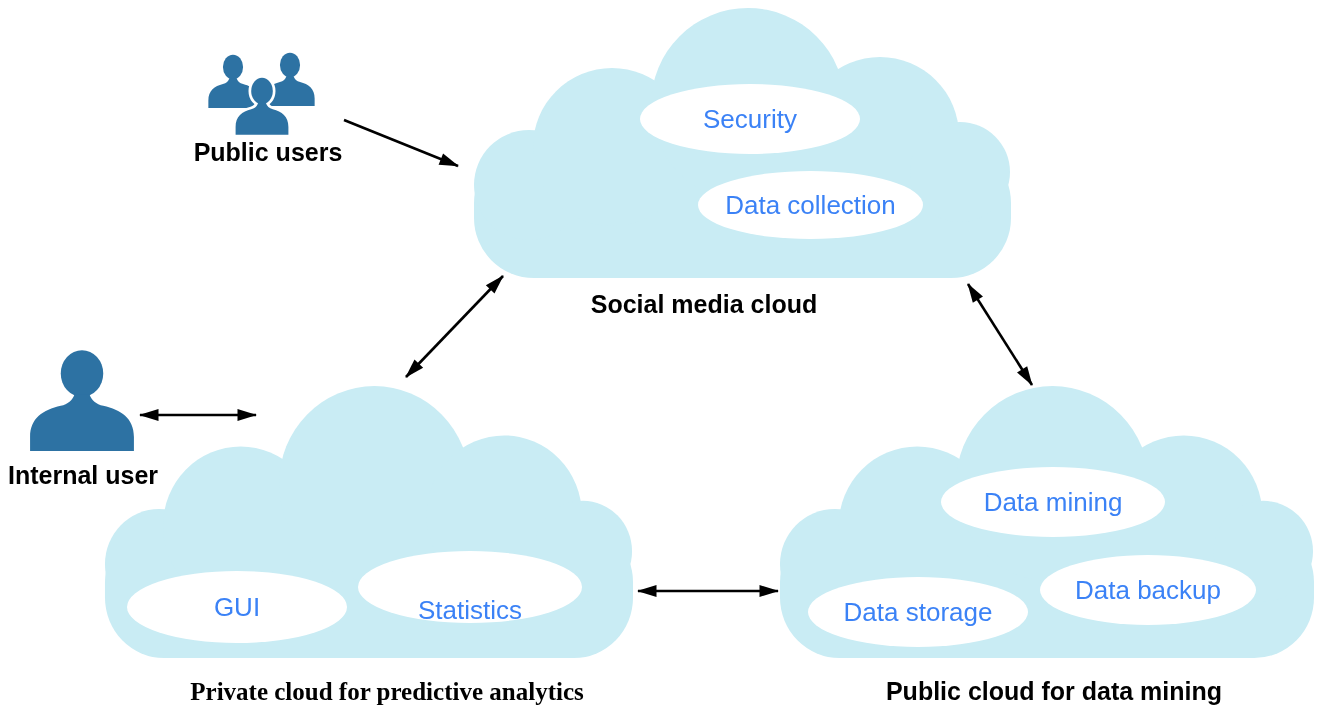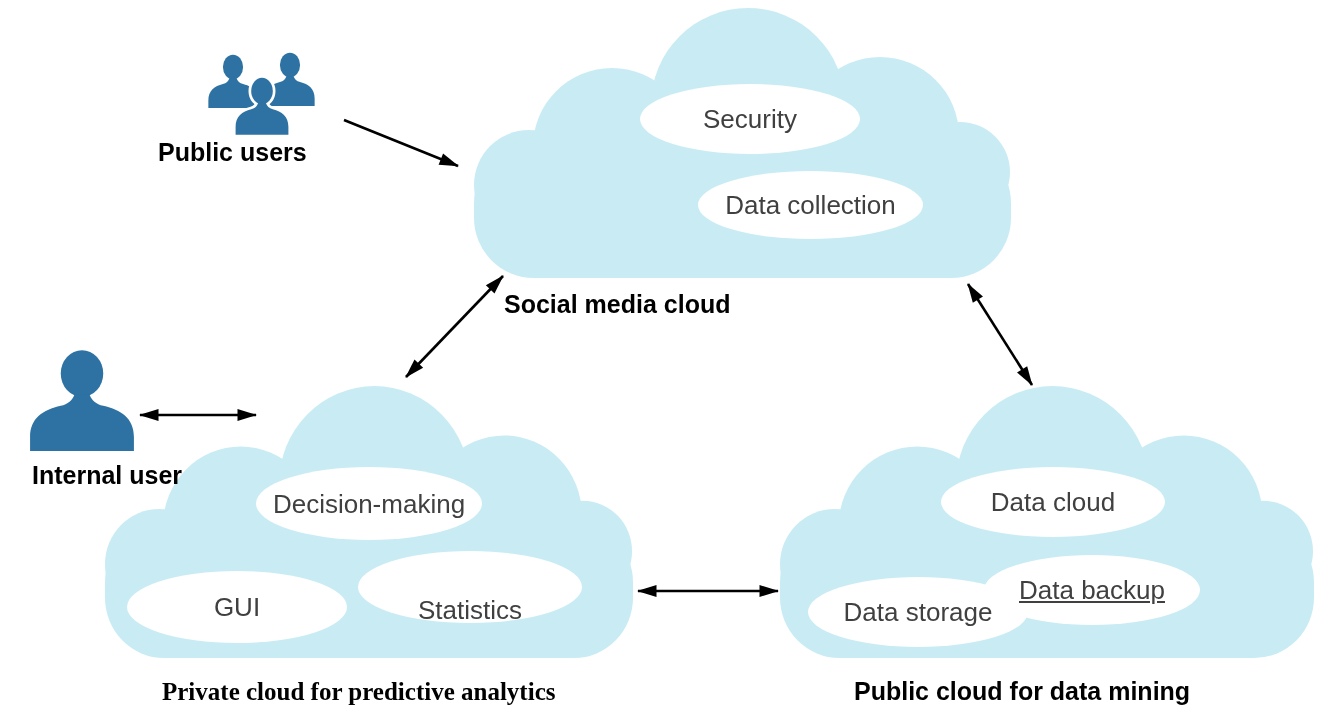--- a/index.html
+++ b/index.html
@@ -11,27 +11,27 @@
     overflow:hidden;
   }
   svg.defs{position:absolute;width:0;height:0;}
   .cloud{position:absolute;}
   .cloud-shape{fill:#C9ECF4;}
   .ellipse{
     position:absolute;
     background:#ffffff;
     border-radius:50%;
     display:flex;align-items:center;justify-content:center;
-    font-size:26px;color:#404040;line-height:1;
+    font-size:26px;color:#3b82f6;line-height:1;
     white-space:nowrap;
   }
   .cloud-label,.actor-label{
     position:absolute;
     font-weight:bold;color:#000000;
-    font-size:25px;line-height:1.1;
+    text-align:center;font-size:25px;line-height:1.1;
     white-space:nowrap;
   }
   .arrows{position:absolute;left:0;top:0;pointer-events:none;}
   .arrows line{stroke:#000000;stroke-width:2.6px;}
   .person-fill{fill:#2D72A3;stroke:none;}
   .person-outline{fill:#2D72A3;stroke:#ffffff;stroke-width:9px;}
   .actor-svg{position:absolute;overflow:visible;}
 </style>
 </head>
 <body>
@@ -68,56 +68,53 @@
     <use href="#cloud-shape-def" class="cloud-shape"></use>
   </svg>
 
   <div class="ellipse" style="left:640px;top:84px;width:220px;height:70px;">
     <span>Security</span>
   </div>
   <div class="ellipse" style="left:698px;top:171px;width:225px;height:68px;">
     <span>Data collection</span>
   </div>
 
-  <div class="ellipse" style="left:256px;top:467px;width:226px;height:73px;">
-    <span>Decision-making</span>
-  </div>
   <div class="ellipse" style="left:127px;top:571px;width:220px;height:72px;">
     <span>GUI</span>
   </div>
   <div class="ellipse" style="left:358px;top:551px;width:224px;height:72px;align-items:flex-end;">
     <span>Statistics</span>
   </div>
 
   <div class="ellipse" style="left:941px;top:467px;width:224px;height:70px;">
-    <span>Data cloud</span>
+    <span>Data mining</span>
   </div>
   <div class="ellipse" style="left:808px;top:577px;width:220px;height:70px;">
     <span>Data storage</span>
   </div>
-  <div class="ellipse" style="left:984px;top:555px;width:216px;height:70px;text-decoration:underline;">
+  <div class="ellipse" style="left:1040px;top:555px;width:216px;height:70px;">
     <span>Data backup</span>
   </div>
 
   <div class="cloud-label" style="left:504px;top:291px;width:400px;">Social media cloud</div>
   <div class="cloud-label" style="left:162px;top:678px;width:450px;font-family:Liberation Serif, serif;">Private cloud for predictive analytics</div>
   <div class="cloud-label" style="left:854px;top:678px;width:400px;">Public cloud for data mining</div>
 
   <svg class="actor-svg" style="left:200px;top:48px;" width="135" height="95" viewBox="0 0 135 95">
     <use href="#person-def" class="person-fill" transform="translate(5,5) scale(0.56)"></use>
     <use href="#person-def" class="person-fill" transform="translate(62,3) scale(0.56)"></use>
     <use href="#person-def" class="person-outline" transform="translate(32,28) scale(0.60)"></use>
     <use href="#person-def" class="person-fill" transform="translate(32,28) scale(0.60)"></use>
   </svg>
   <svg class="actor-svg" style="left:23px;top:347px;" width="125" height="106" viewBox="0 0 125 106">
     <use href="#person-def" class="person-fill" transform="scale(1.18,1.06)"></use>
   </svg>
 
   <div class="actor-label" style="left:158px;top:139px;width:220px;">Public users</div>
-  <div class="actor-label" style="left:0px;top:462px;width:166px;padding-left:32px;">Internal user</div>
+  <div class="actor-label" style="left:0px;top:462px;width:166px;">Internal user</div>
 
   <svg class="arrows" width="1321" height="710" viewBox="0 0 1321 710">
     <line x1="344" y1="120" x2="458" y2="166" marker-end="url(#arrow-head)"></line>
     <line x1="140" y1="415" x2="256" y2="415" marker-start="url(#arrow-head)" marker-end="url(#arrow-head)"></line>
     <line x1="406" y1="377" x2="503" y2="276" marker-start="url(#arrow-head)" marker-end="url(#arrow-head)"></line>
     <line x1="968" y1="284" x2="1032" y2="385" marker-start="url(#arrow-head)" marker-end="url(#arrow-head)"></line>
     <line x1="638" y1="591" x2="778" y2="591" marker-start="url(#arrow-head)" marker-end="url(#arrow-head)"></line>
   </svg>
 
 </div>

